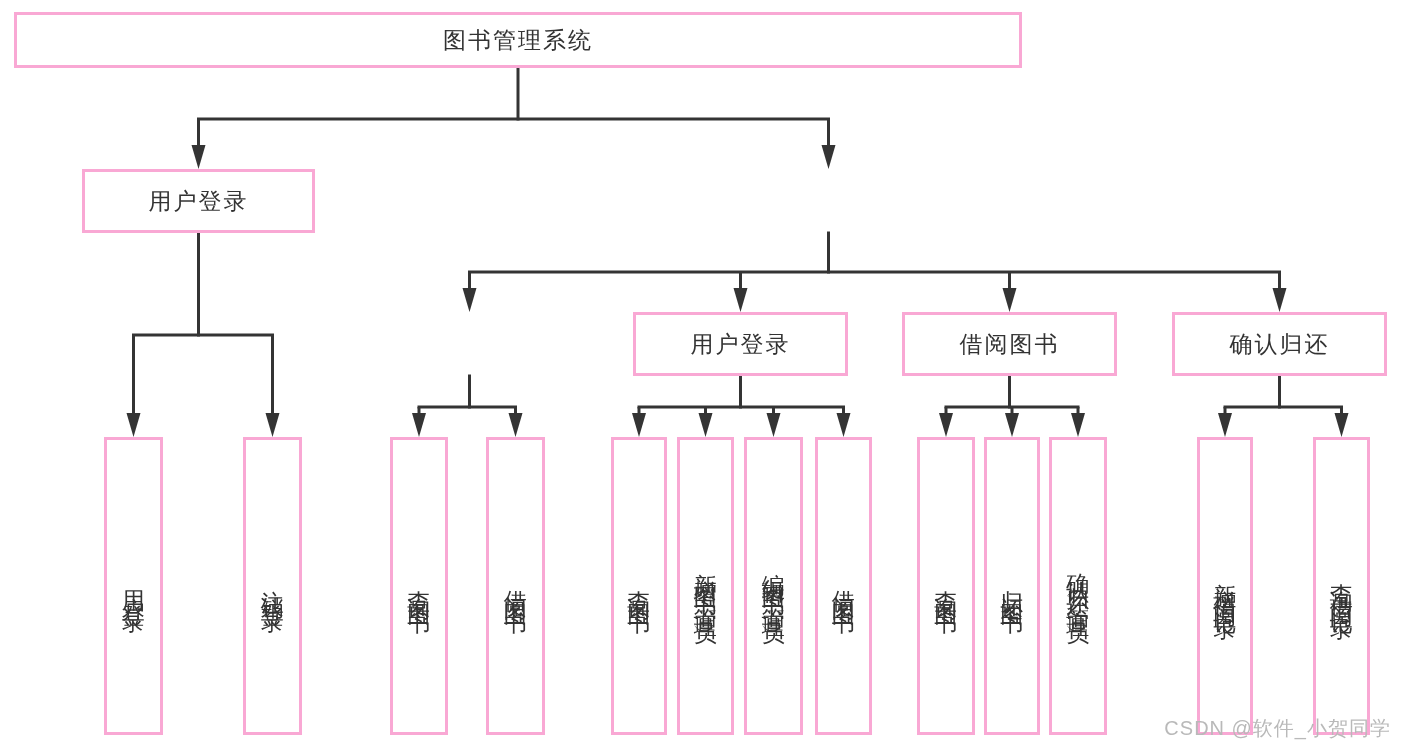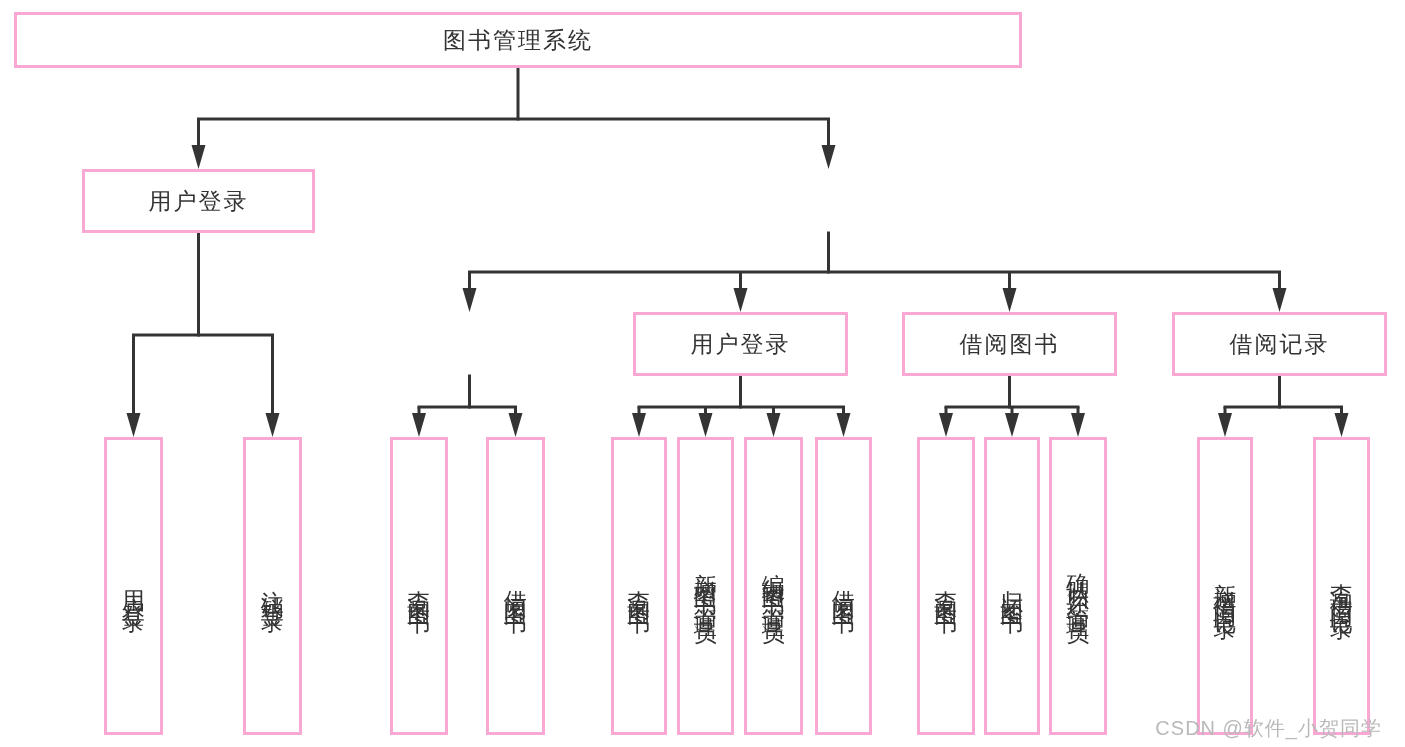--- a/index.html
+++ b/index.html
@@ -30,21 +30,21 @@
     writing-mode:vertical-rl;
     text-orientation:mixed;
     font-size:23px;
     letter-spacing:7px;
     line-height:1.15;
     color:#333333;
     max-height:286px;
   }
   .watermark{
     position:absolute;
-    right:23px;bottom:5px;
+    right:14px;bottom:5px;
     font-size:20px;
     color:#b9b9b9;
     letter-spacing:1px;
     z-index:3;
     white-space:nowrap;
   }
 </style>
 </head>
 <body>
 
@@ -113,21 +113,21 @@
     <span>用户登录</span>
   </div>
 
   <div class="node hbox" style="left:633px;top:312px;width:215px;height:64px">
     <span>用户登录</span>
   </div>
   <div class="node hbox" style="left:902px;top:312px;width:215px;height:64px">
     <span>借阅图书</span>
   </div>
   <div class="node hbox" style="left:1172px;top:312px;width:215px;height:64px">
-    <span>借阅记录</span>
+    <span>确认归还</span>
   </div>
 
   <div class="node vbox" style="left:104px;top:437px;width:59px;height:298px">
     <span>用户登录</span>
   </div>
   <div class="node vbox" style="left:243px;top:437px;width:59px;height:298px">
     <span>注销登录</span>
   </div>
 
   <div class="node vbox" style="left:390px;top:437px;width:58px;height:298px">

